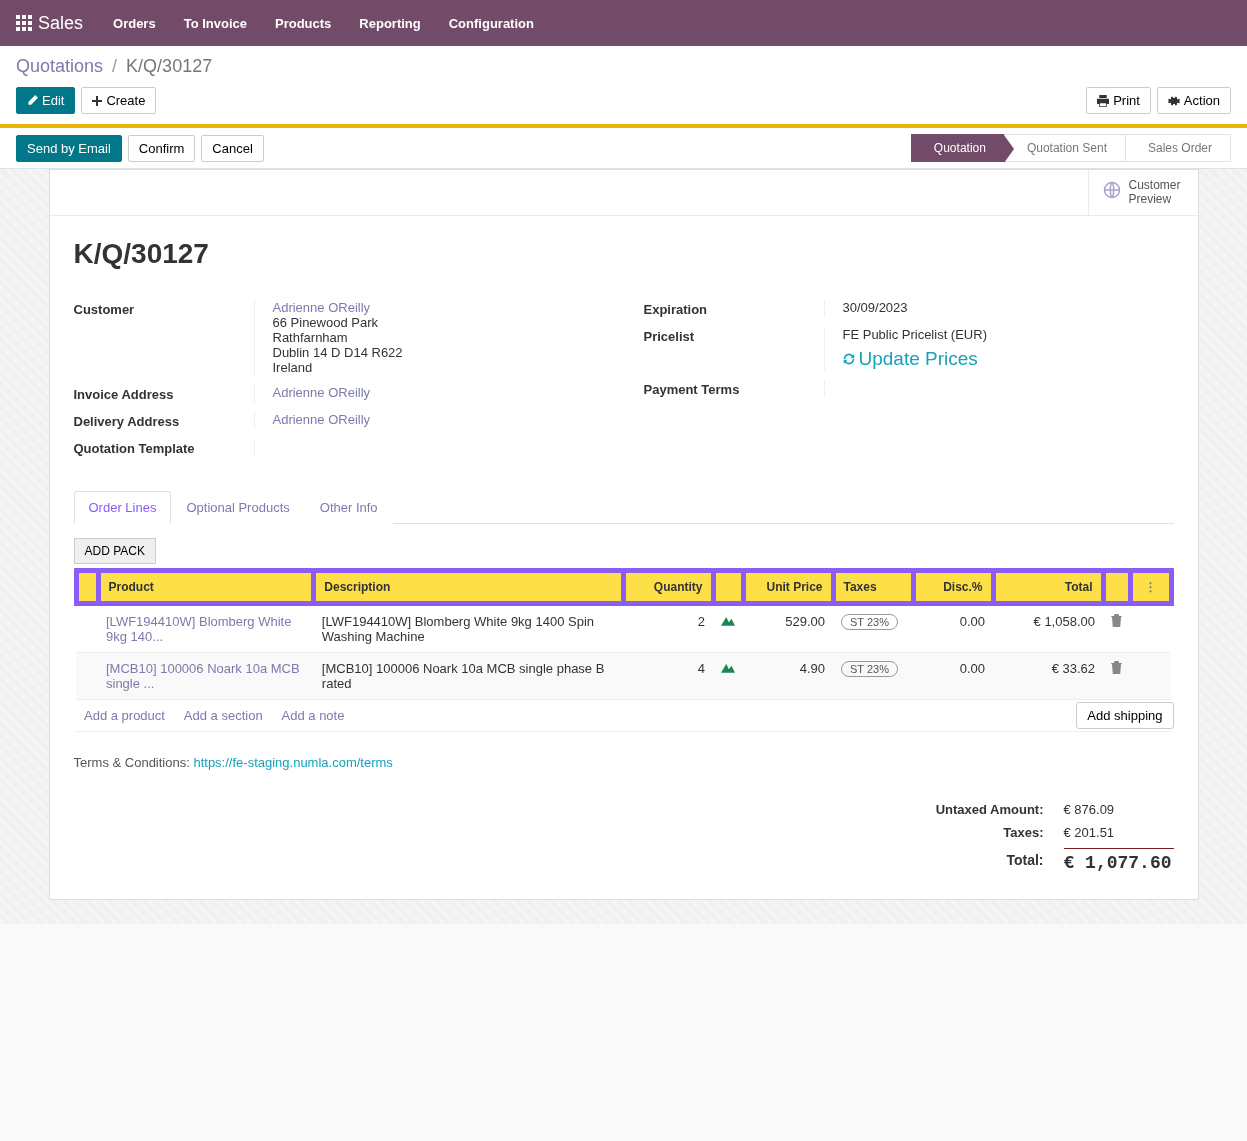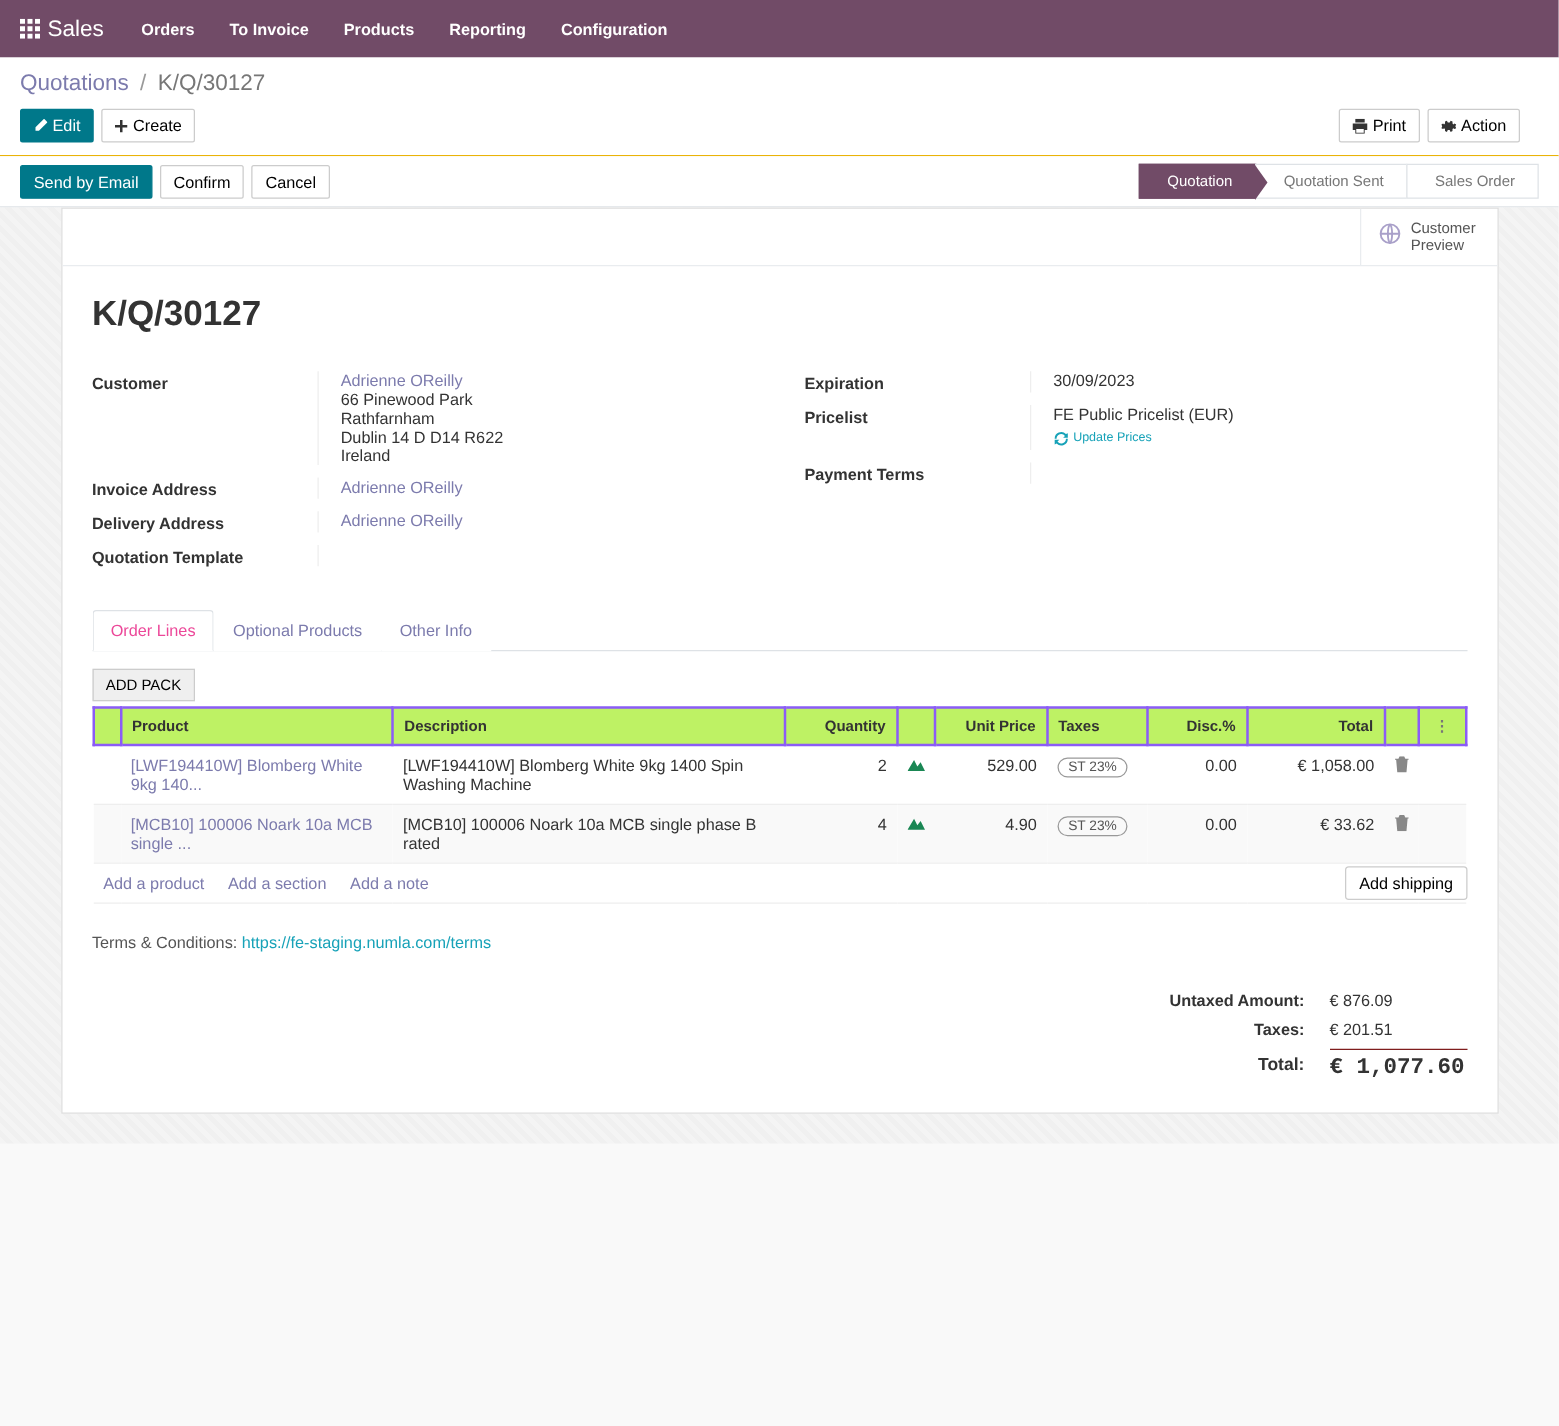--- a/index.html
+++ b/index.html
@@ -35,22 +35,22 @@
     gap: 28px;
     font-weight: bold;
   }
   .topnav a {
     color: #fff;
     text-decoration: none;
     font-size: 13px;
   }
   .control-panel {
     background: #fff;
-    padding: 10px 31px 0 16px;
-    border-bottom: 1px solid #eab308;
+    padding: 10px 16px 0 16px;
+    border-bottom: 4px solid #eab308;
   }
   .breadcrumb {
     font-size: 18px;
     margin-bottom: 10px;
   }
   .breadcrumb a { color: #7c7bad; text-decoration: none; }
   .breadcrumb .sep { color: #999; margin: 0 4px; }
   .breadcrumb .current { color: #777; }
   .cp-row {
     display: flex;
@@ -151,39 +151,39 @@
   .form-grid {
     display: flex;
     gap: 40px;
     margin-bottom: 24px;
   }
   .form-col { flex: 1; }
   .form-row { display: flex; margin-bottom: 10px; }
   .form-label { width: 180px; font-weight: bold; color: #333; font-size: 13px; padding-top: 2px; }
   .form-value { flex: 1; border-left: 1px solid #eee; padding-left: 18px; font-size: 13px; }
   .form-value a, .link { color: #7c7bad; text-decoration: none; }
-  .update-link { color: #17a2b8; font-size: 10px; display: inline-flex; align-items:center; gap:4px; margin-top:6px; cursor: pointer;}
+  .update-link { color: #17a2b8; font-size: 19px; display: inline-flex; align-items:center; gap:4px; margin-top:6px; cursor: pointer;}
   .tabs {
     display: flex;
     border-bottom: 1px solid #dee2e6;
     margin-bottom: 14px;
   }
   .tab {
     padding: 8px 14px;
     font-size: 13px;
     color: #7c7bad;
     cursor: pointer;
     border: 1px solid transparent;
     border-bottom: none;
     position: relative;
     top: 1px;
     background: #fff;
   }
   .tab.active {
-    color: #ec4899;
+    color: #8b5cf6;
     border-color: #dee2e6;
     border-bottom: 1px solid #fff;
     border-radius: 3px 3px 0 0;
   }
   .addpack {
     border: 1px solid #ccc;
     padding: 5px 10px;
     display: inline-block;
     font-size: 12px;
     margin-bottom: 4px;
@@ -191,22 +191,22 @@
   }
   table.lines {
     width: 100%;
     border-collapse: collapse;
     font-size: 13px;
   }
   table.lines th {
     text-align: left;
     font-weight: bold;
     padding: 7px 8px;
-    border: 2px solid #8b5cf6;
-    background: #bef264;
+    border: 5px solid #8b5cf6;
+    background: #fde047;
     font-size: 12px;
   }
   table.lines th.num, table.lines td.num { text-align: right; }
   table.lines td {
     padding: 8px 8px;
     border-bottom: 1px solid #eee;
     vertical-align: top;
   }
   table.lines tr.line:nth-child(odd) td { background: #fff; }
   table.lines tr.line:nth-child(even) td { background: #f9f9f9; }

